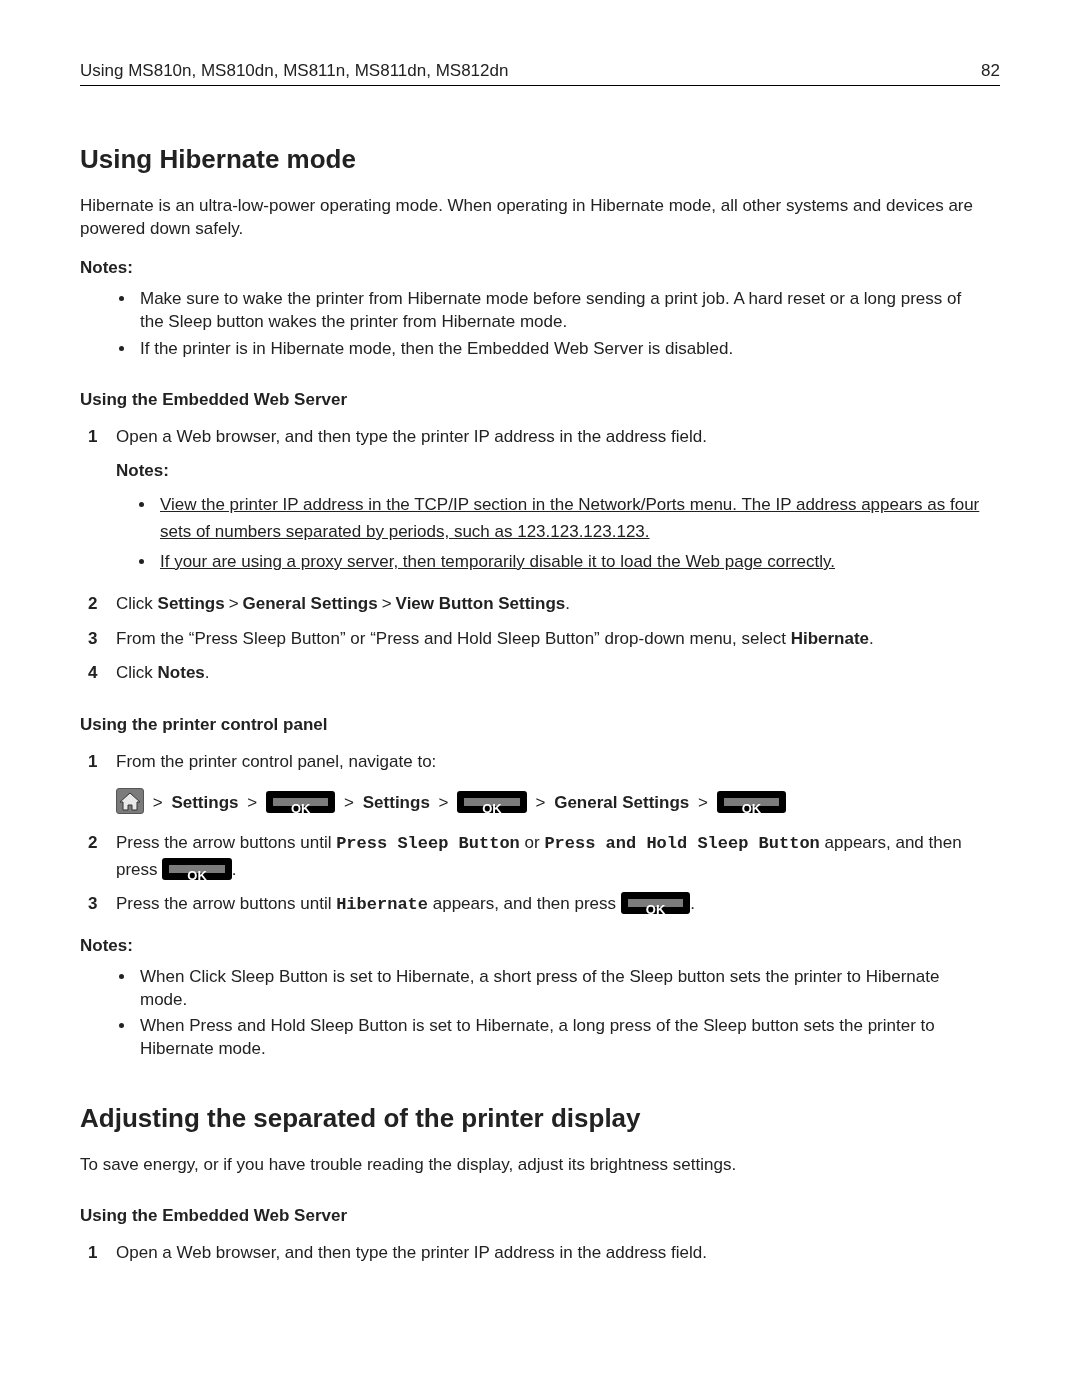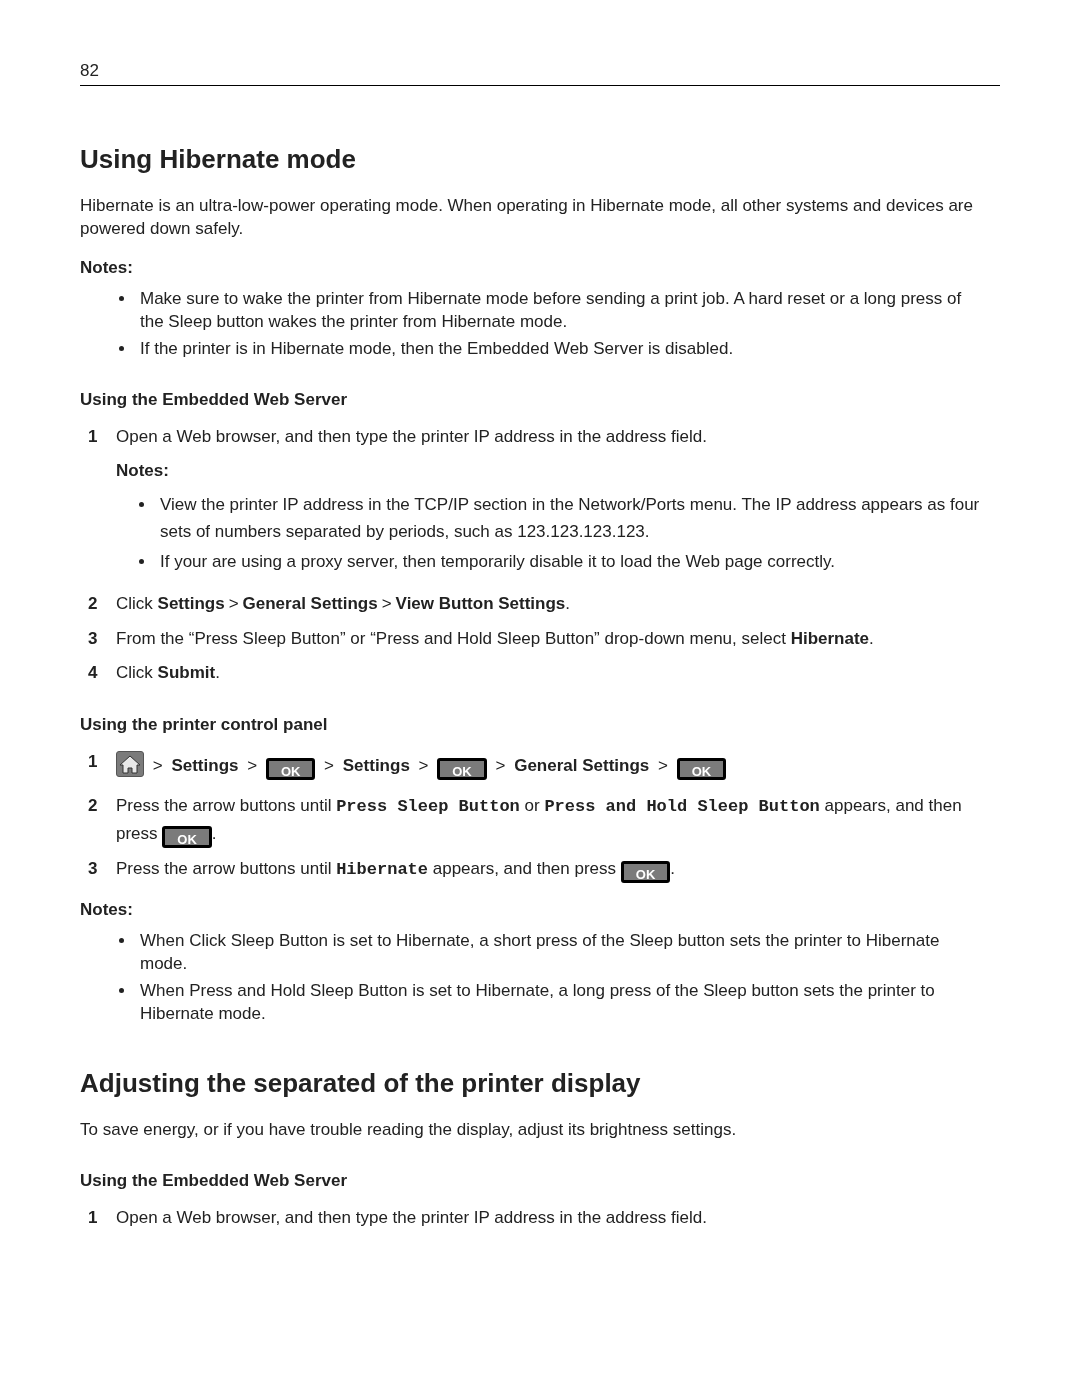--- a/index.html
+++ b/index.html
@@ -68,20 +68,21 @@
     top: 0;
     font-weight: bold;
   }
   ol.steps .inner {
     margin-left: 0;
     margin-top: 8px;
   }
   ol.steps ul.bullets {
     padding-left: 28px;
     margin-top: 6px;
+    text-decoration: underline;
   }
   .mono {
     font-family: "Courier New", monospace;
     font-weight: bold;
   }
   .bold { font-weight: bold; }
   .gt { margin: 0 4px; }
   .icon-home {
     display: inline-block;
     width: 26px;
@@ -91,42 +92,43 @@
     border: 1px solid #555;
     border-radius: 3px;
     position: relative;
     overflow: hidden;
   }
   .icon-home svg { display: block; }
   .icon-ok {
     display: inline-block;
     min-width: 26px;
     height: 22px;
-    padding: 0 12px;
+    padding: 0 18px;
     vertical-align: -5px;
     background: #7b7b7b;
-    border: 3px solid #000000;
+    border: 7px solid #000000;
     border-radius: 3px;
     color: #fff;
     font-size: 13px;
     font-weight: bold;
     text-align: center;
     line-height: 22px;
     box-sizing: border-box;
     font-family: Arial, sans-serif;
   }
   .nav-path {
     margin: 10px 0 10px 0;
     line-height: 2;
   }
 </style>
 </head>
 <body>
 
 <div class="header-row">
+  <span>Using MS810n, MS810dn, MS811n, MS811dn, MS812dn</span>
   <span>82</span>
 </div>
 
 <h2 class="section">Using Hibernate mode</h2>
 <p>Hibernate is an ultra-low-power operating mode. When operating in Hibernate mode, all other systems and devices are powered down safely.</p>
 
 <span class="notes-label">Notes:</span>
 <ul class="bullets">
   <li>Make sure to wake the printer from Hibernate mode before sending a print job. A hard reset or a long press of the Sleep button wakes the printer from Hibernate mode.</li>
   <li>If the printer is in Hibernate mode, then the Embedded Web Server is disabled.</li>
@@ -144,27 +146,28 @@
       </ul>
     </div>
   </li>
   <li>
     <span>Click </span><span class="bold">Settings</span><span class="gt">&gt;</span><span class="bold">General Settings</span><span class="gt">&gt;</span><span class="bold">View Button Settings</span><span>.</span>
   </li>
   <li>
     <span>From the “Press Sleep Button” or “Press and Hold Sleep Button” drop-down menu, select </span><span class="bold">Hibernate</span><span>.</span>
   </li>
   <li>
-    <span>Click </span><span class="bold">Submit</span><span>.</span>
+    <span>Click </span><span class="bold">Notes</span><span>.</span>
   </li>
 </ol>
 
 <span class="sub-h">Using the printer control panel</span>
 <ol class="steps">
   <li>
+    <span>From the printer control panel, navigate to:</span>
     <div class="nav-path">
       <span class="icon-home">
         <svg viewBox="0 0 26 24" width="26" height="24">
           <polygon points="13,4 23,13 20,13 20,21 15,21 15,16 11,16 11,21 6,21 6,13 3,13" fill="#e8e8e8" stroke="#333" stroke-width="1"></polygon>
         </svg>
       </span>
       <span class="gt">&gt;</span>
       <span class="bold">Settings</span>
       <span class="gt">&gt;</span>
       <span class="icon-ok">OK</span>

